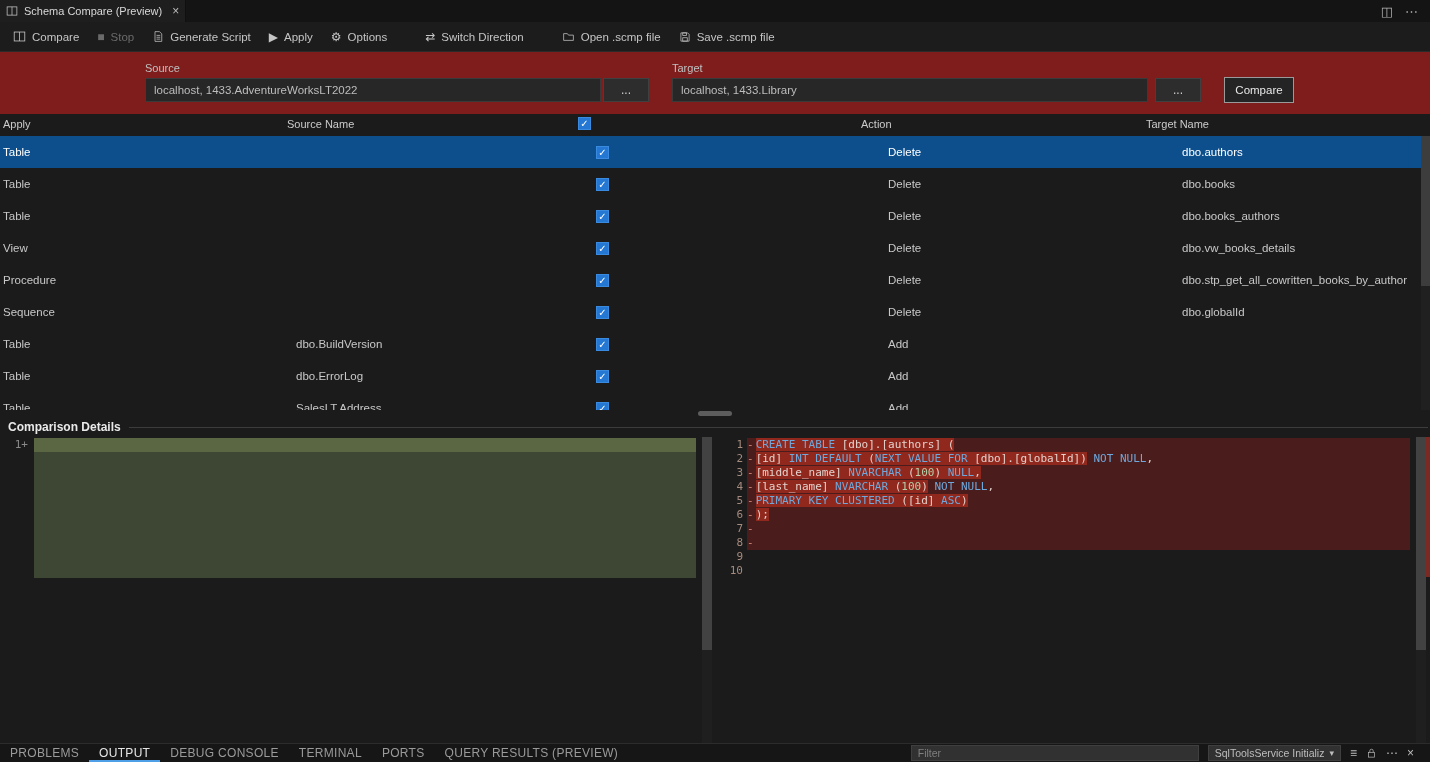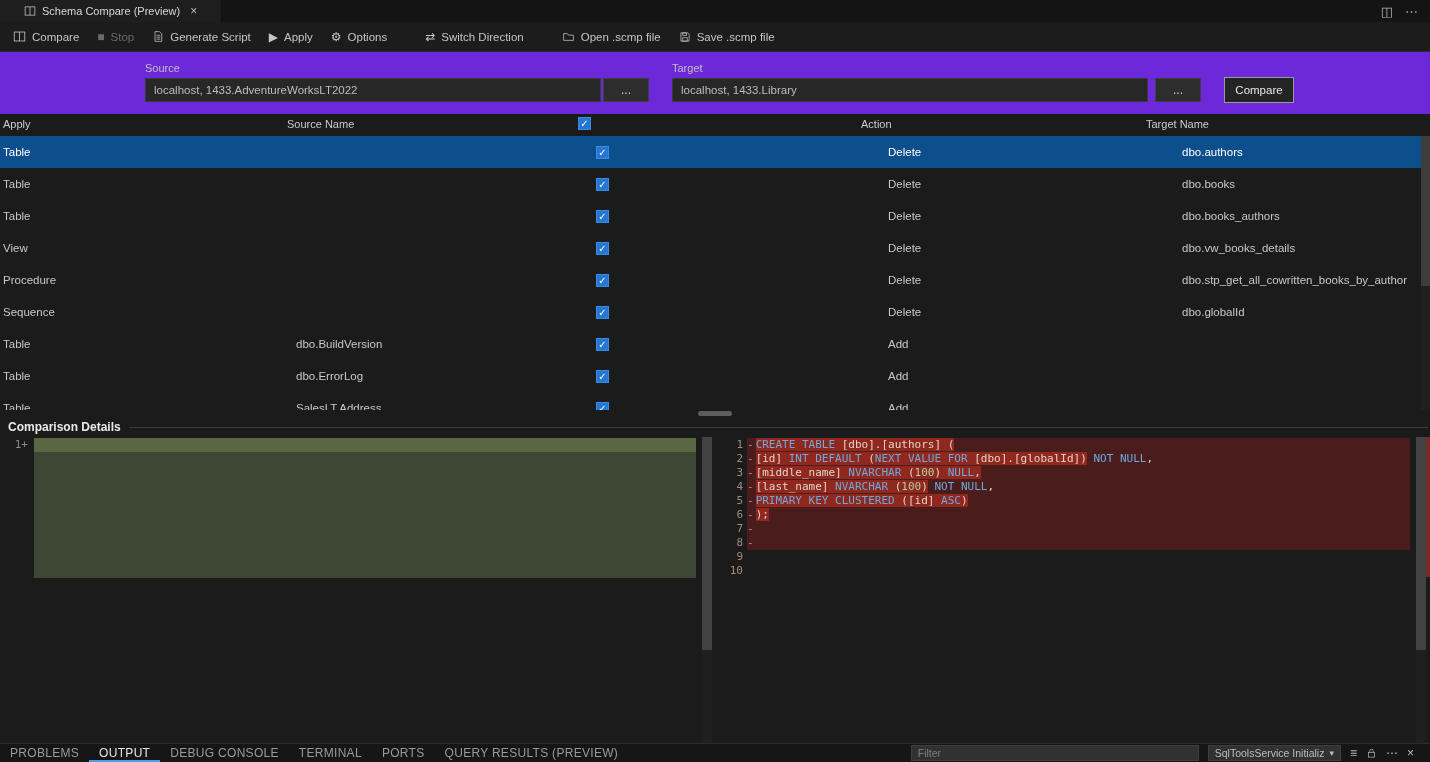--- a/index.html
+++ b/index.html
@@ -6,34 +6,34 @@
   html,body { width:1430px; height:762px; overflow:hidden; }
   body {
     background:#1b1b1b; color:#c8c8c8;
     font-family:"Liberation Sans", sans-serif;
     position:relative; font-size:12px;
   }
   svg { display:block; }
 
   
   .tabbar { position:absolute; top:0; left:0; right:0; height:22px; background:#141414; display:flex; align-items:stretch; }
-  .tab { display:flex; align-items:center; gap:6px; padding:0 24px; background:#1e1e1e; font-size:11px; color:#d8d8d8; border-right:1px solid #101010; cursor:pointer; }
+  .tab { display:flex; align-items:center; gap:6px; padding:0 6px; background:#1e1e1e; font-size:11px; color:#d8d8d8; border-right:1px solid #101010; cursor:pointer; }
   .tabclose { color:#bbb; font-size:12px; margin-left:4px; cursor:pointer; }
   .tabactions { margin-left:auto; display:flex; align-items:center; gap:12px; padding-right:12px; color:#b5b5b5; font-size:13px; }
   .tabactions span { cursor:pointer; }
 
   
   .toolbar { position:absolute; top:22px; left:0; right:0; height:30px; background:#1c1c1c; border-bottom:1px solid #2a2a2a; display:flex; align-items:center; padding-left:4px; }
   .tbtn { display:flex; align-items:center; gap:6px; padding:4px 9px; color:#c5c5c5; font-size:11.5px; border-radius:3px; cursor:pointer; white-space:nowrap; }
   .tbtn.disabled { color:#6a6a6a; cursor:default; }
   .tbtn .uicon { font-size:12px; line-height:1; }
   .tgap { width:20px; }
 
   
-  .formarea { position:absolute; top:52px; left:0; right:0; height:62px; background:#6d28d9; }
+  .formarea { position:absolute; top:52px; left:0; right:0; height:62px; background:#7f1d1d; }
   .flabel { position:absolute; top:10px; font-size:11px; color:#c0c0c0; }
   .finput { position:absolute; top:26px; height:24px; background:#272727; border:1px solid #3a3a3a; color:#bdbdbd; font-size:11.5px; padding:0 8px; font-family:"Liberation Sans",sans-serif; }
   .browse { position:absolute; top:26px; width:46px; height:24px; background:#2d2d2d; border:1px solid #404040; color:#cfcfcf; font-size:12px; cursor:pointer; }
   .comparebtn { position:absolute; top:25px; left:1224px; width:70px; height:26px; background:#242424; border:1px solid #9a9a9a; color:#e8e8e8; font-size:11.5px; cursor:pointer; font-family:"Liberation Sans",sans-serif; }
 
   
   .gridheader { position:absolute; top:114px; left:0; right:0; height:22px; font-size:11px; color:#cbcbcb; }
   .gridheader .hc { position:absolute; top:4px; }
   .h-type { left:3px; } .h-src { left:287px;text-align:center; } .h-chk { left:578px; top:3px !important; } .h-act { left:861px; } .h-tgt { left:1146px; }
   .gridbody { position:absolute; top:136px; left:0; right:0; height:274px; overflow:hidden; }

